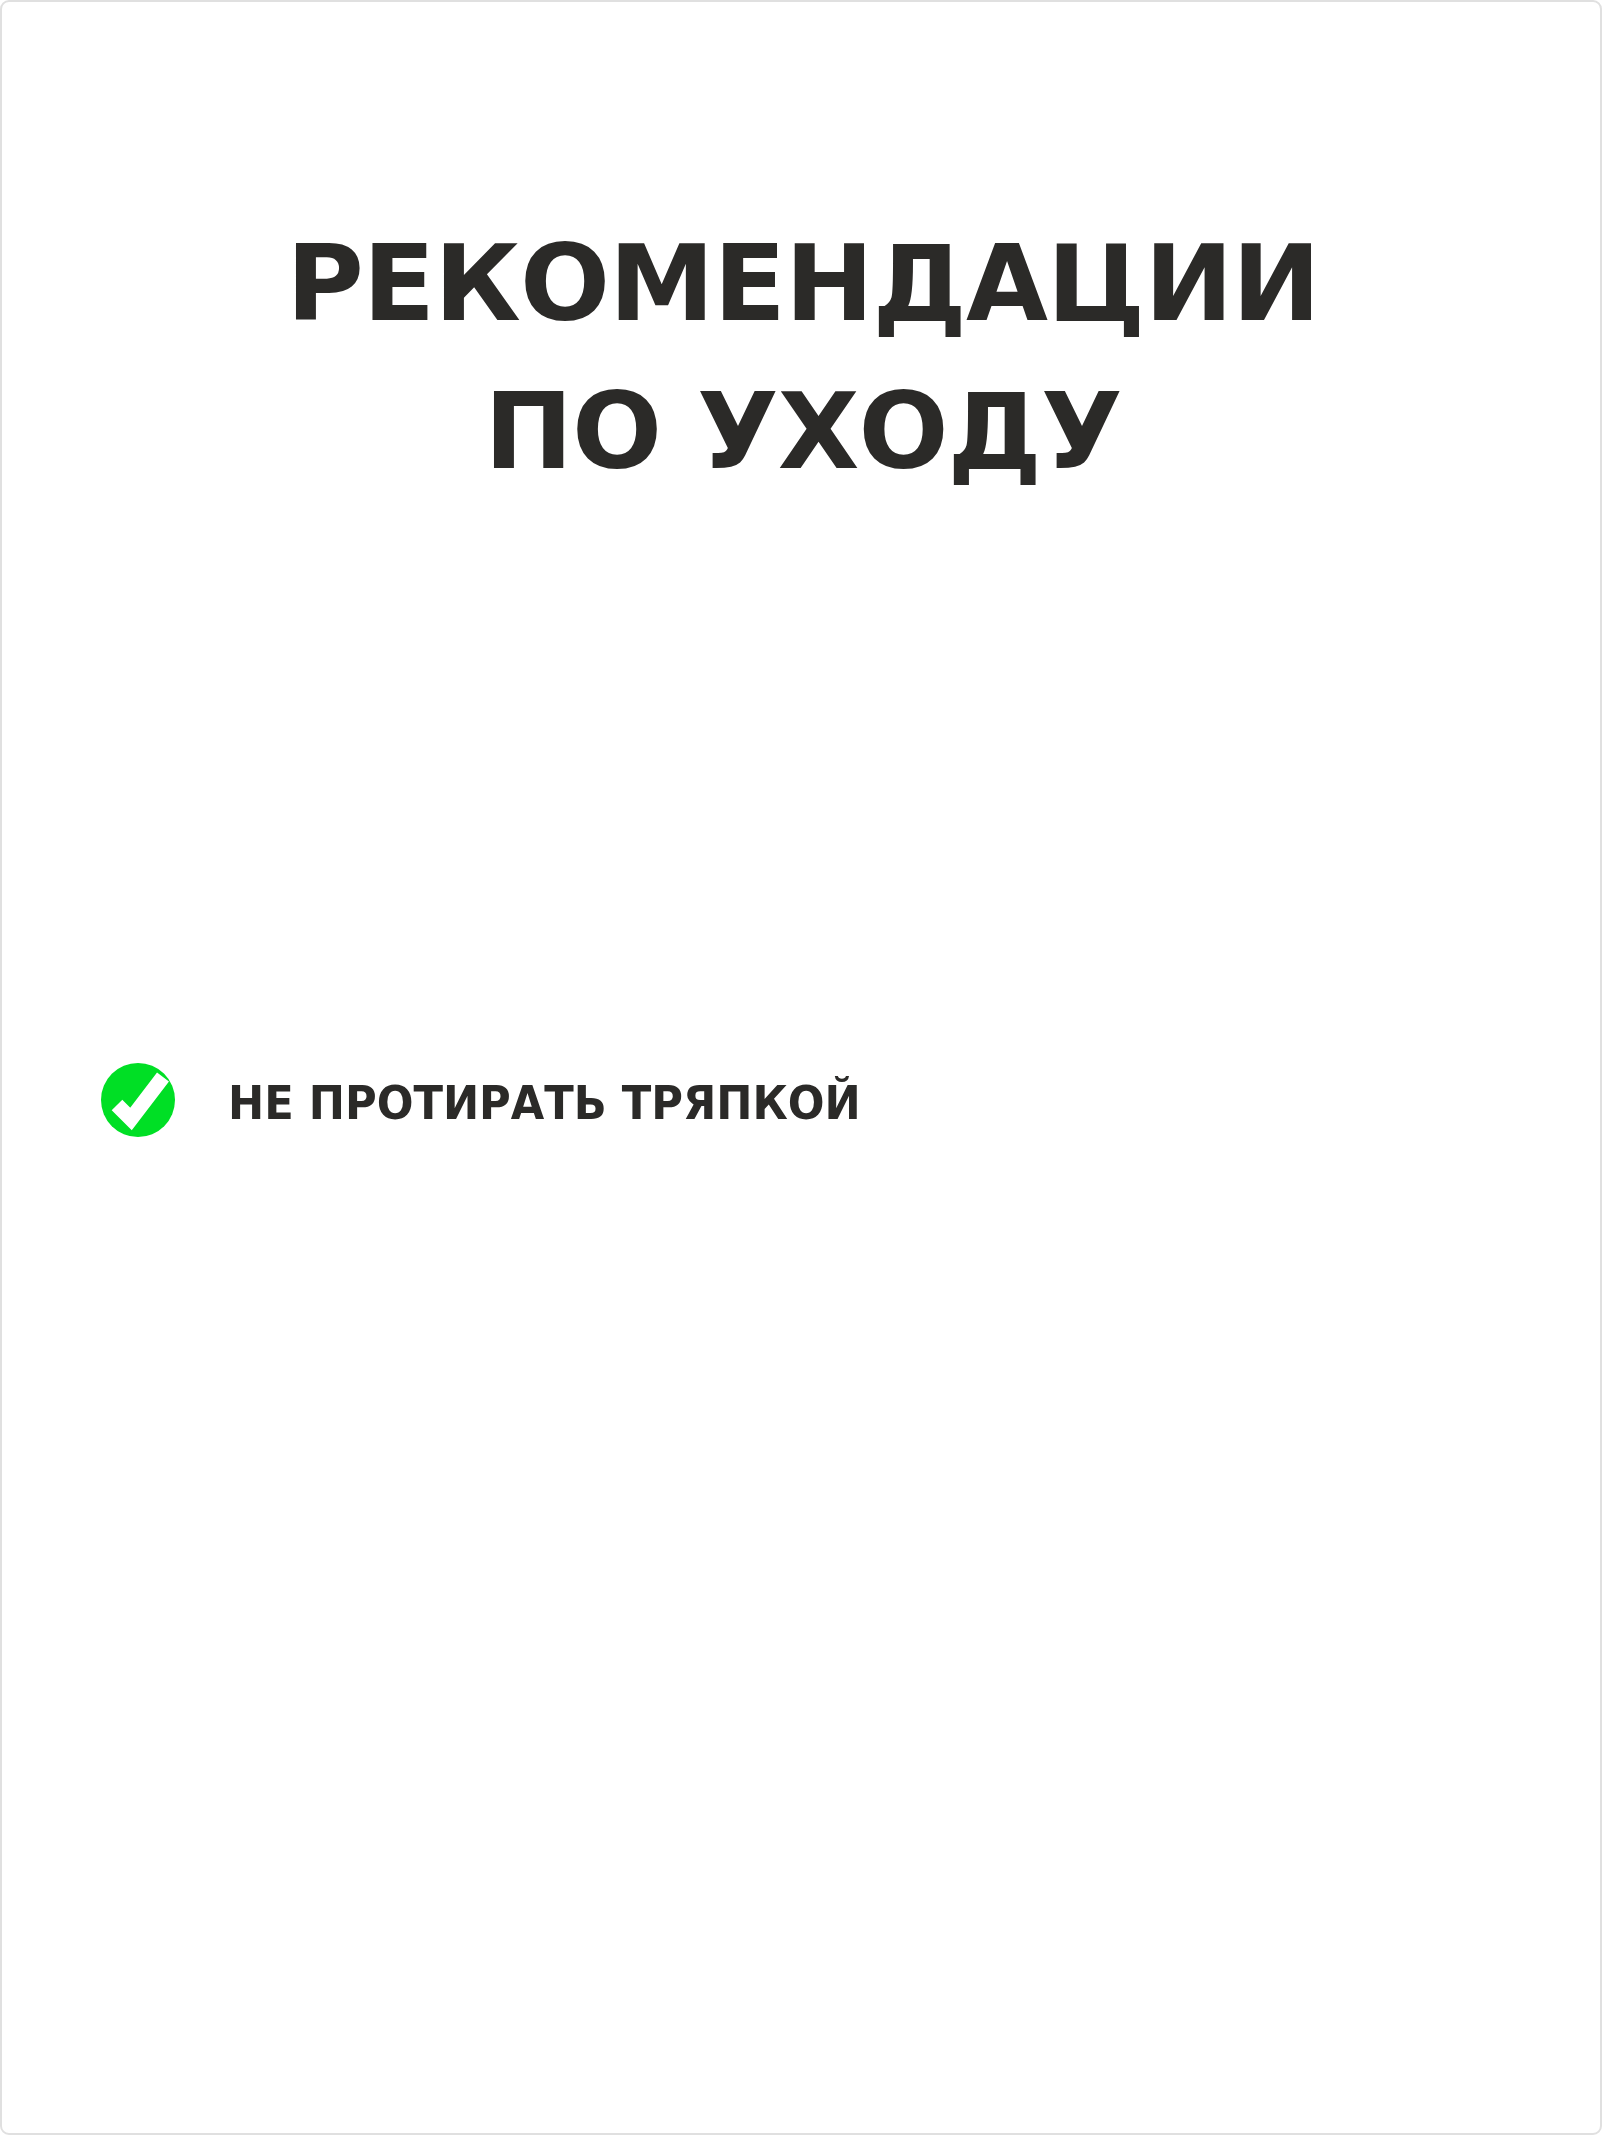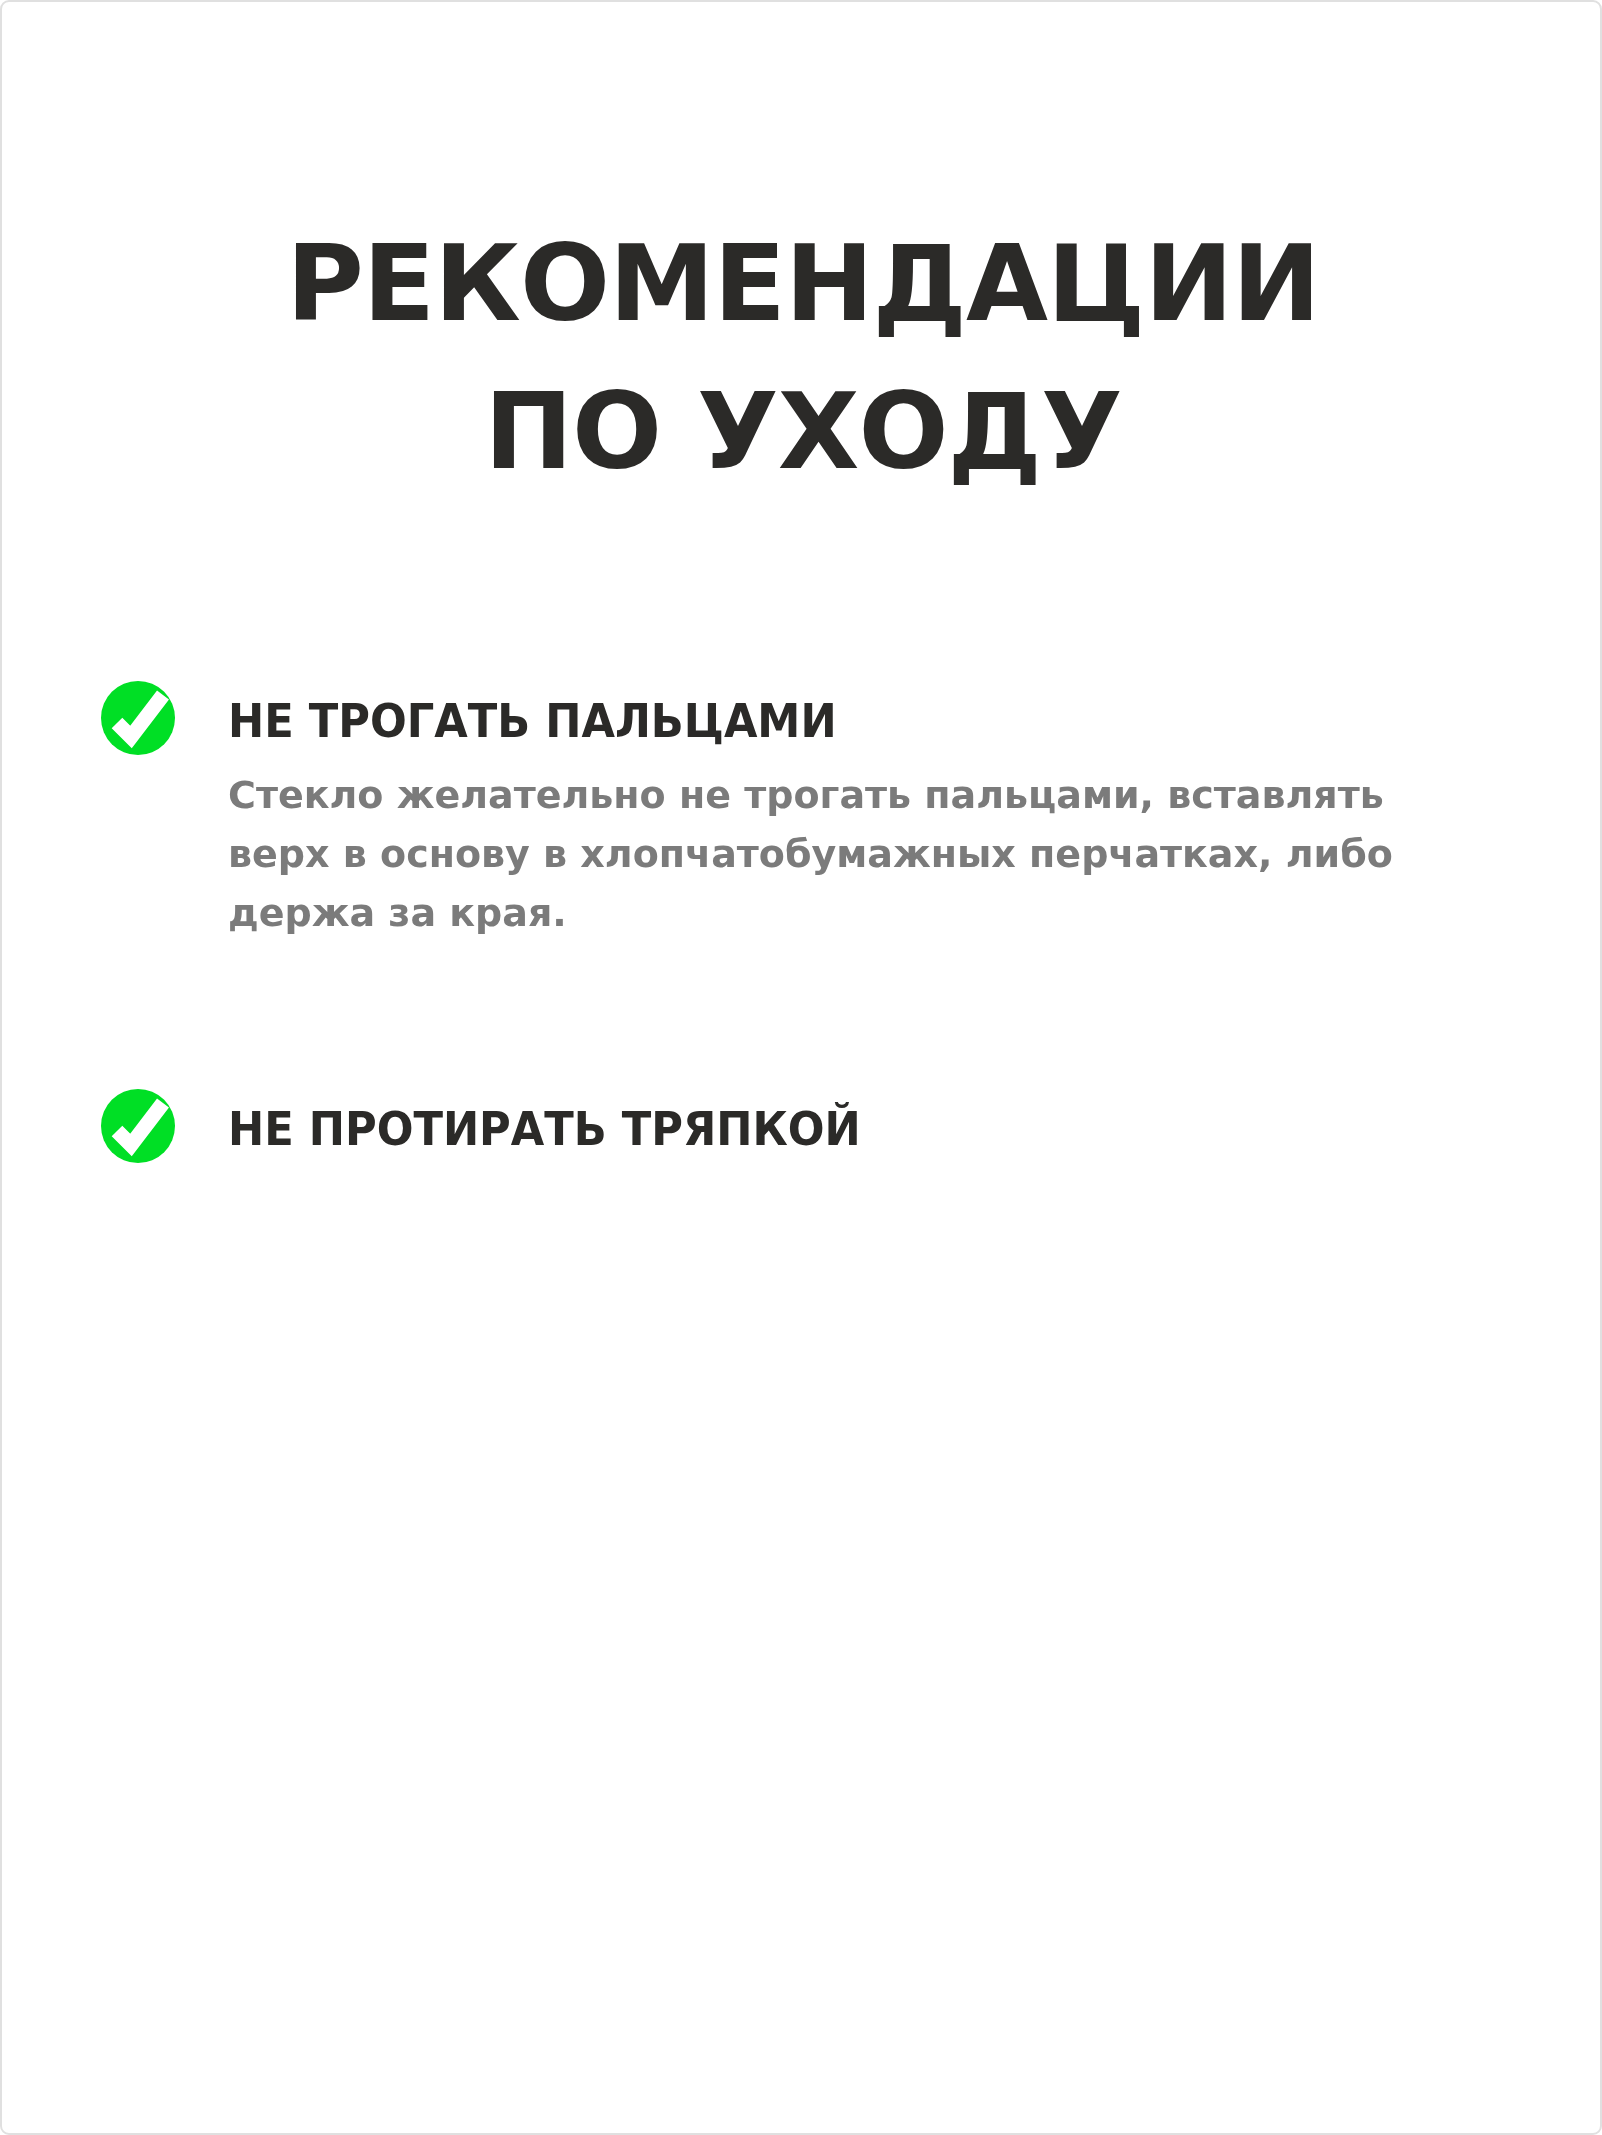--- a/index.html
+++ b/index.html
@@ -49,45 +49,33 @@
 
   .sec-body{
     position:absolute;left:127px;top:85px;width:1360px;
     font-size:38px;font-weight:bold;
     line-height:59px;
     color:var(--body-gray);
     white-space:pre-line;
   }
 
   .s1{top:679px;height:300px;}
-  .s2{top:1087px;height:360px;}
+  .s2{top:1061px;height:360px;}
   .s3{top:1560px;height:300px;}
 </style>
 </head>
 <body>
 
 <div class="page">
 
   <header class="title">
     <div>РЕКОМЕНДАЦИИ</div>
     <div>ПО УХОДУ</div>
   </header>
 
-  <section class="section s1">
-    <span class="check">
-      <svg viewBox="0 0 74 74" width="74" height="74" aria-hidden="true">
-        <circle cx="37" cy="37" r="37" fill="var(--accent-green)"></circle>
-        <path d="M16 42 L30 56 L62 14" stroke="#ffffff" stroke-width="15" fill="none" stroke-linecap="butt" stroke-linejoin="miter"></path>
-      </svg>
-    </span>
-    <h2 class="sec-heading">НЕ ТРОГАТЬ ПАЛЬЦАМИ</h2>
-    <p class="sec-body">Стекло желательно не трогать пальцами, вставлять
-верх в основу в хлопчатобумажных перчатках, либо
-держа за края.</p>
-  </section>
 
   <section class="section s2">
     <span class="check">
       <svg viewBox="0 0 74 74" width="74" height="74" aria-hidden="true">
         <circle cx="37" cy="37" r="37" fill="var(--accent-green)"></circle>
         <path d="M16 42 L30 56 L62 14" stroke="#ffffff" stroke-width="15" fill="none" stroke-linecap="butt" stroke-linejoin="miter"></path>
       </svg>
     </span>
     <h2 class="sec-heading">НЕ ПРОТИРАТЬ ТРЯПКОЙ</h2>
   </section>

